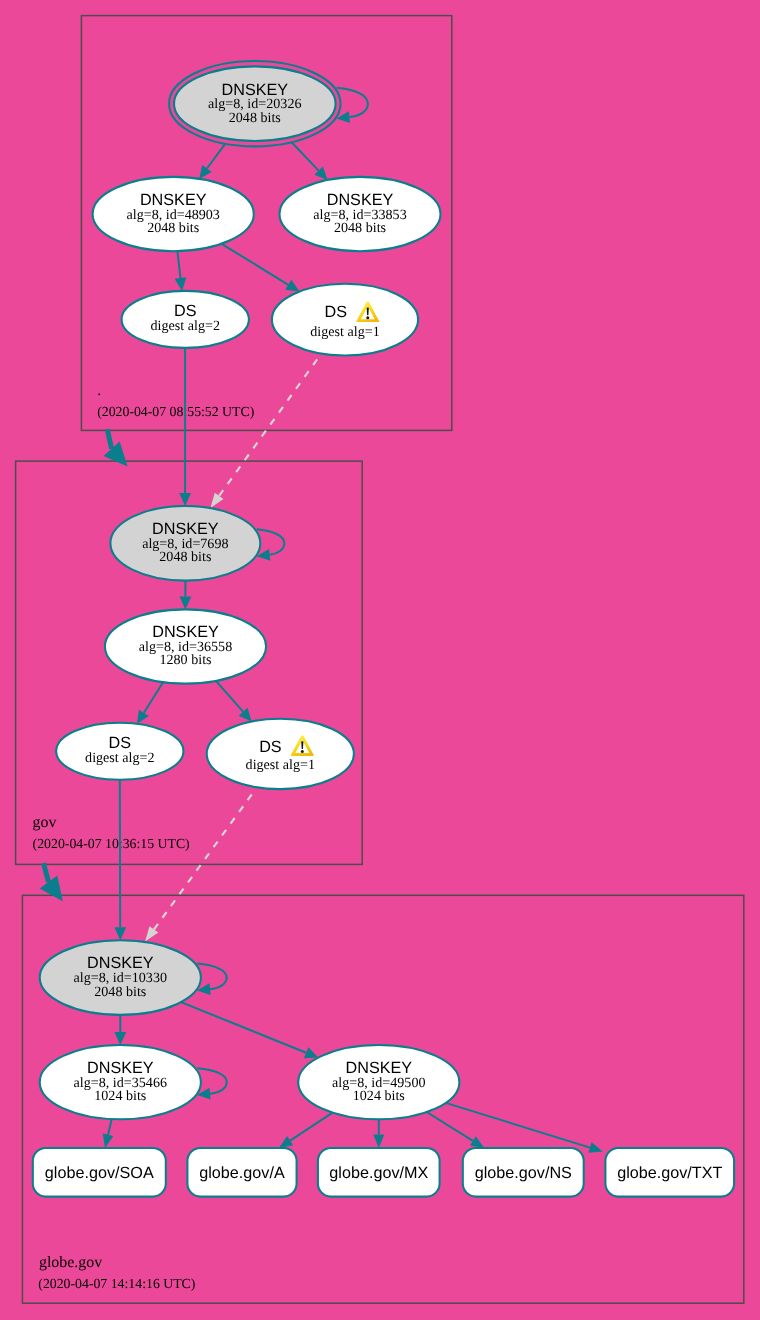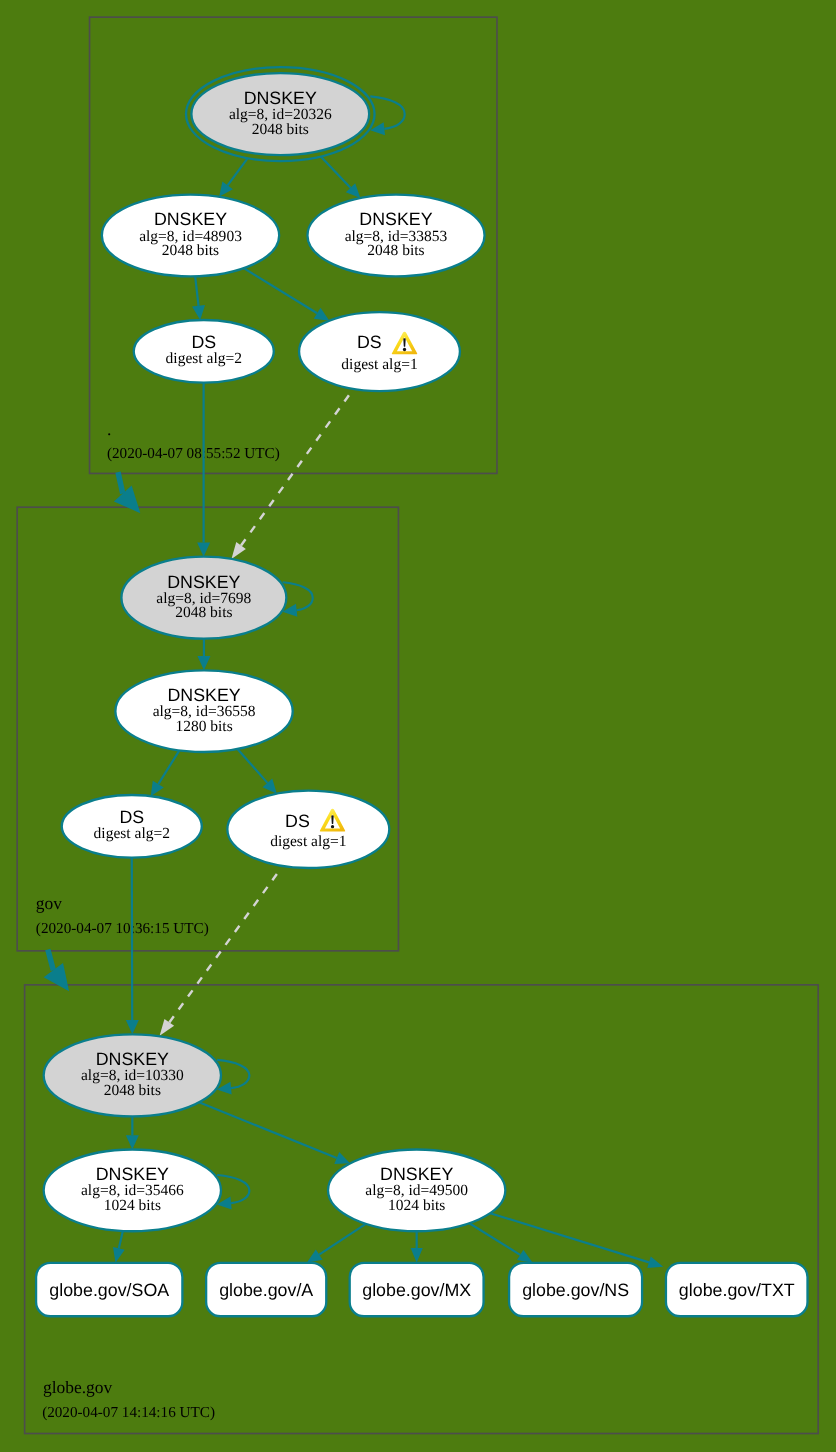--- a/index.html
+++ b/index.html
@@ -1,17 +1,17 @@
 <!DOCTYPE html>
 <html><head>
 <meta charset="utf-8">
 <title>DNSSEC authentication chain</title>
 <style>
   html,body{margin:0;padding:0;background:#ffffff;-webkit-font-smoothing:antialiased;text-rendering:geometricPrecision;}
-  #page{position:relative;width:760px;height:1320px;overflow:hidden;background:#4d7c0f;}
+  #page{position:relative;width:760px;height:1320px;overflow:hidden;background:#ec4899;}
   svg#g{display:block;width:760px;height:1320px;}
   .clusterbox{fill:none;stroke:#4d4d4d;stroke-width:1.5;}
   .nodestroke{fill:none;stroke:#0a7e8c;stroke-width:2.1;}
   .fgrey{fill:#d3d3d3;}
   .fwhite{fill:#ffffff;}
   .edge{fill:none;stroke:#0a7e8c;stroke-width:2;}
   .edgethick{fill:none;stroke:#0a7e8c;stroke-width:5;}
   .ahead{fill:#0a7e8c;stroke:none;}
   .dash{fill:none;stroke:#d4d4d4;stroke-width:2.2;stroke-dasharray:6.4 8.3;}
   .dhead{fill:#d4d4d4;stroke:none;}

